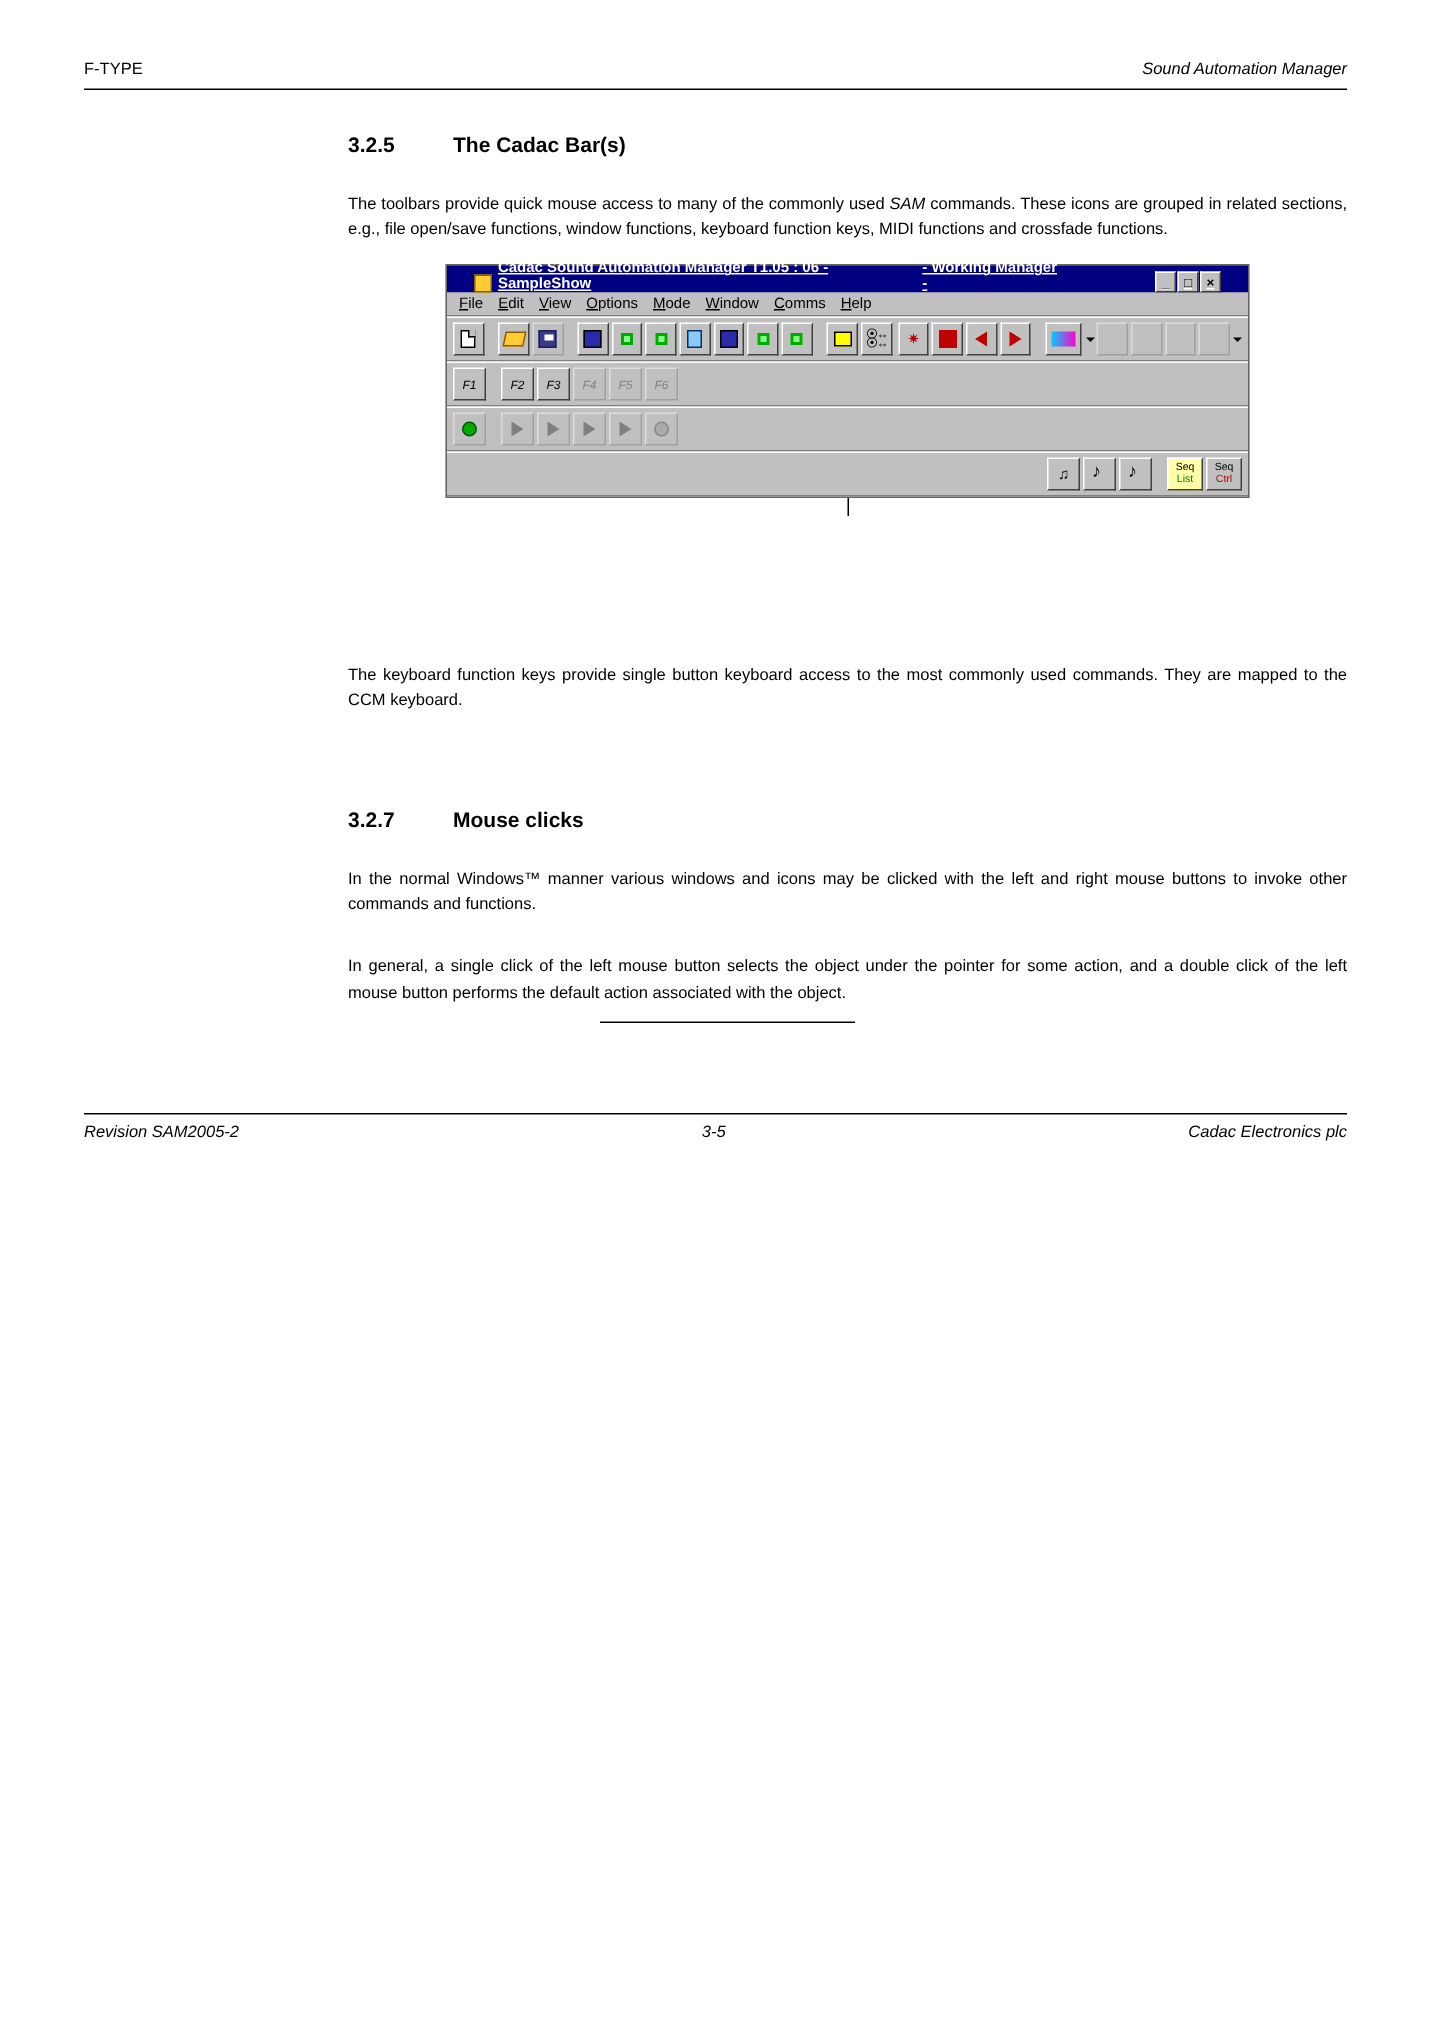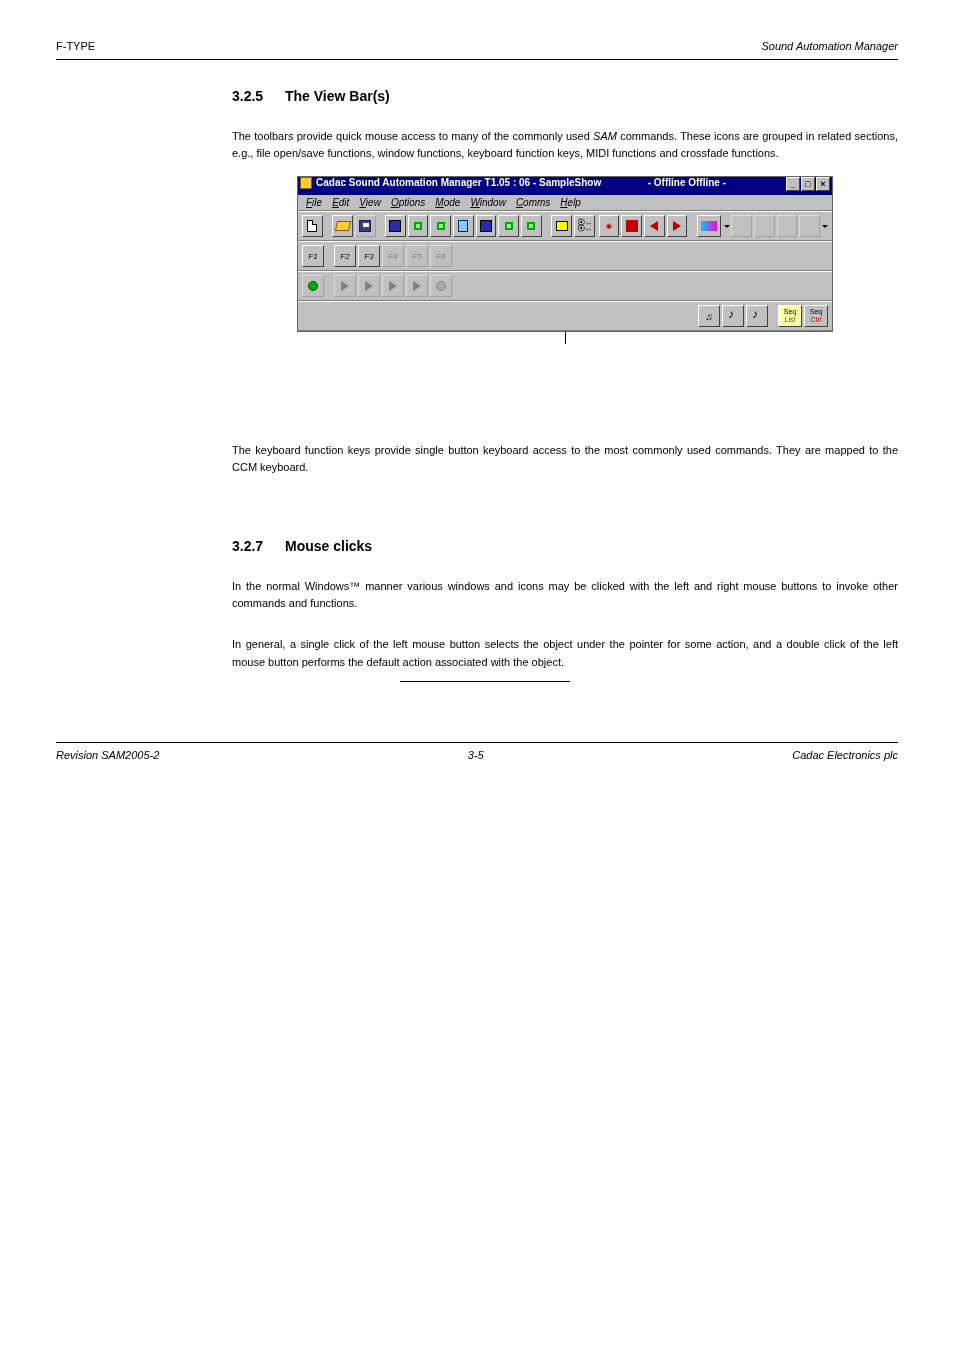--- a/index.html
+++ b/index.html
@@ -2,36 +2,36 @@
 <html><head>
 <meta charset="utf-8">
 <style>
   * { box-sizing: border-box; margin: 0; padding: 0; }
   html, body { width: 954px; background: #fff; font-family: Arial, Helvetica, sans-serif; color: #000; }
   .page { padding: 40px 56px 56px 56px; }
   .top-rule { border-top: 1px solid #000; margin-bottom: 8px; }
   .header-row { display: flex; justify-content: space-between; font: 11px/1.2 Arial, sans-serif; margin-bottom: 6px; }
   .hdr-right { font-style: italic; }
   .content { margin-left: 176px; }
-  .sec-head { font: bold 14px Arial; display: flex; gap: 7px; margin-top: 28px; margin-bottom: 10px; }
+  .sec-head { font: bold 14px Arial; display: flex; gap: 24px; margin-top: 28px; margin-bottom: 10px; }
   .sec-num { min-width: 46px; }
   .body-text { font: 11px/1.55 Arial; text-align: justify; margin-bottom: 10px; margin-top: 24px; }
   .body-text em { font-style: italic; }
   .caption { text-align: center; font: bold 11px Arial; margin: 6px 0 6px 0; }
   .fig-wrap { margin: 14px 0 4px 0; }
 
   
   .win { width: 536px; margin: 0 auto; border: 1px solid #666; background: #c0c0c0; font-family: "MS Sans Serif", Tahoma, sans-serif; }
-  .titlebar { display: flex; align-items: flex-start; height: 18px; background: #000080; color: #fff; font-size: 10px; font-weight: bold; padding: 0 2px; }
+  .titlebar { display: flex; align-items: flex-end; height: 18px; background: #000080; color: #fff; font-size: 10px; font-weight: bold; padding: 0 18px; text-decoration: underline; }
   .titlebar .spacer { flex: 1; }
   .titlebar .tstatus { margin-right: 60px; }
   .winbtns { display: flex; gap: 1px; }
   .winbtn { width: 14px; height: 14px; background: #c0c0c0; border: 1px solid #fff; border-right-color: #404040; border-bottom-color: #404040; display: flex; align-items: center; justify-content: center; font-size: 9px; line-height: 1; color: #000; }
   .winbtn.close { font-weight: bold; }
-  .menubar { display: flex; gap: 2px; background: #c0c0c0; height: 16px; align-items: center; font-size: 10px; padding: 0 4px; border-bottom: 1px solid #808080; font-style: italic; }
+  .menubar { display: flex; gap: 2px; background: #c0c0c0; height: 16px; align-items: center; font-size: 10px; padding: 0 4px; border-bottom: 1px solid #808080; }
   .menuitem { padding: 0 4px; }
   .menuitem u { text-decoration: underline; }
 
   .toolrow { display: flex; align-items: center; gap: 2px; background: #c0c0c0; padding: 3px 4px; border-top: 1px solid #fff; border-bottom: 1px solid #808080; }
   .toolrow .tspacer { flex: 1; }
   .tb { width: 22px; height: 22px; background: #c0c0c0; border: 1px solid #fff; border-right-color: #404040; border-bottom-color: #404040; display: flex; align-items: center; justify-content: center; font-size: 9px; color: #000; }
   .tb.dis { color: #808080; border-color: #dcdcdc; border-right-color: #a0a0a0; border-bottom-color: #a0a0a0; }
   .tb.wide { width: 26px; }
   .gap { width: 6px; }
   .icon-doc { width: 10px; height: 12px; border: 1px solid #000; background: #fff; position: relative; }
@@ -77,33 +77,33 @@
   <div class="header-row">
     <span>F-TYPE</span>
     <span class="hdr-right">Sound Automation Manager</span>
   </div>
   <div class="top-rule"></div>
 
   <div class="content">
 
     <div class="sec-head">
       <span class="sec-num">3.2.5</span>
-      <span>The View Bar(s)</span>
+      <span>The Cadac Bar(s)</span>
     </div>
     <p class="body-text">
       <span>The toolbars provide quick mouse access to many of the commonly used </span><em>SAM</em><span> commands. These icons are grouped in related sections, e.g., file open/save functions, window functions, keyboard function keys, MIDI functions and crossfade functions.</span>
     </p>
 
     <div class="fig-wrap">
       <div class="win">
         <div class="titlebar">
           <span style="width:12px;height:12px;background:#ffcc33;border:1px solid #806000;margin-right:4px;"></span>
           <span>Cadac Sound Automation Manager T1.05 : 06 - SampleShow</span>
           <span class="spacer"></span>
-          <span class="tstatus">- Offline Offline -</span>
+          <span class="tstatus">- Working Manager -</span>
           <div class="winbtns">
             <div class="winbtn">_</div>
             <div class="winbtn">□</div>
             <div class="winbtn close">×</div>
           </div>
         </div>
         <div class="menubar">
           <span class="menuitem"><u>F</u><span>ile</span></span>
           <span class="menuitem"><u>E</u><span>dit</span></span>
           <span class="menuitem"><u>V</u><span>iew</span></span>

